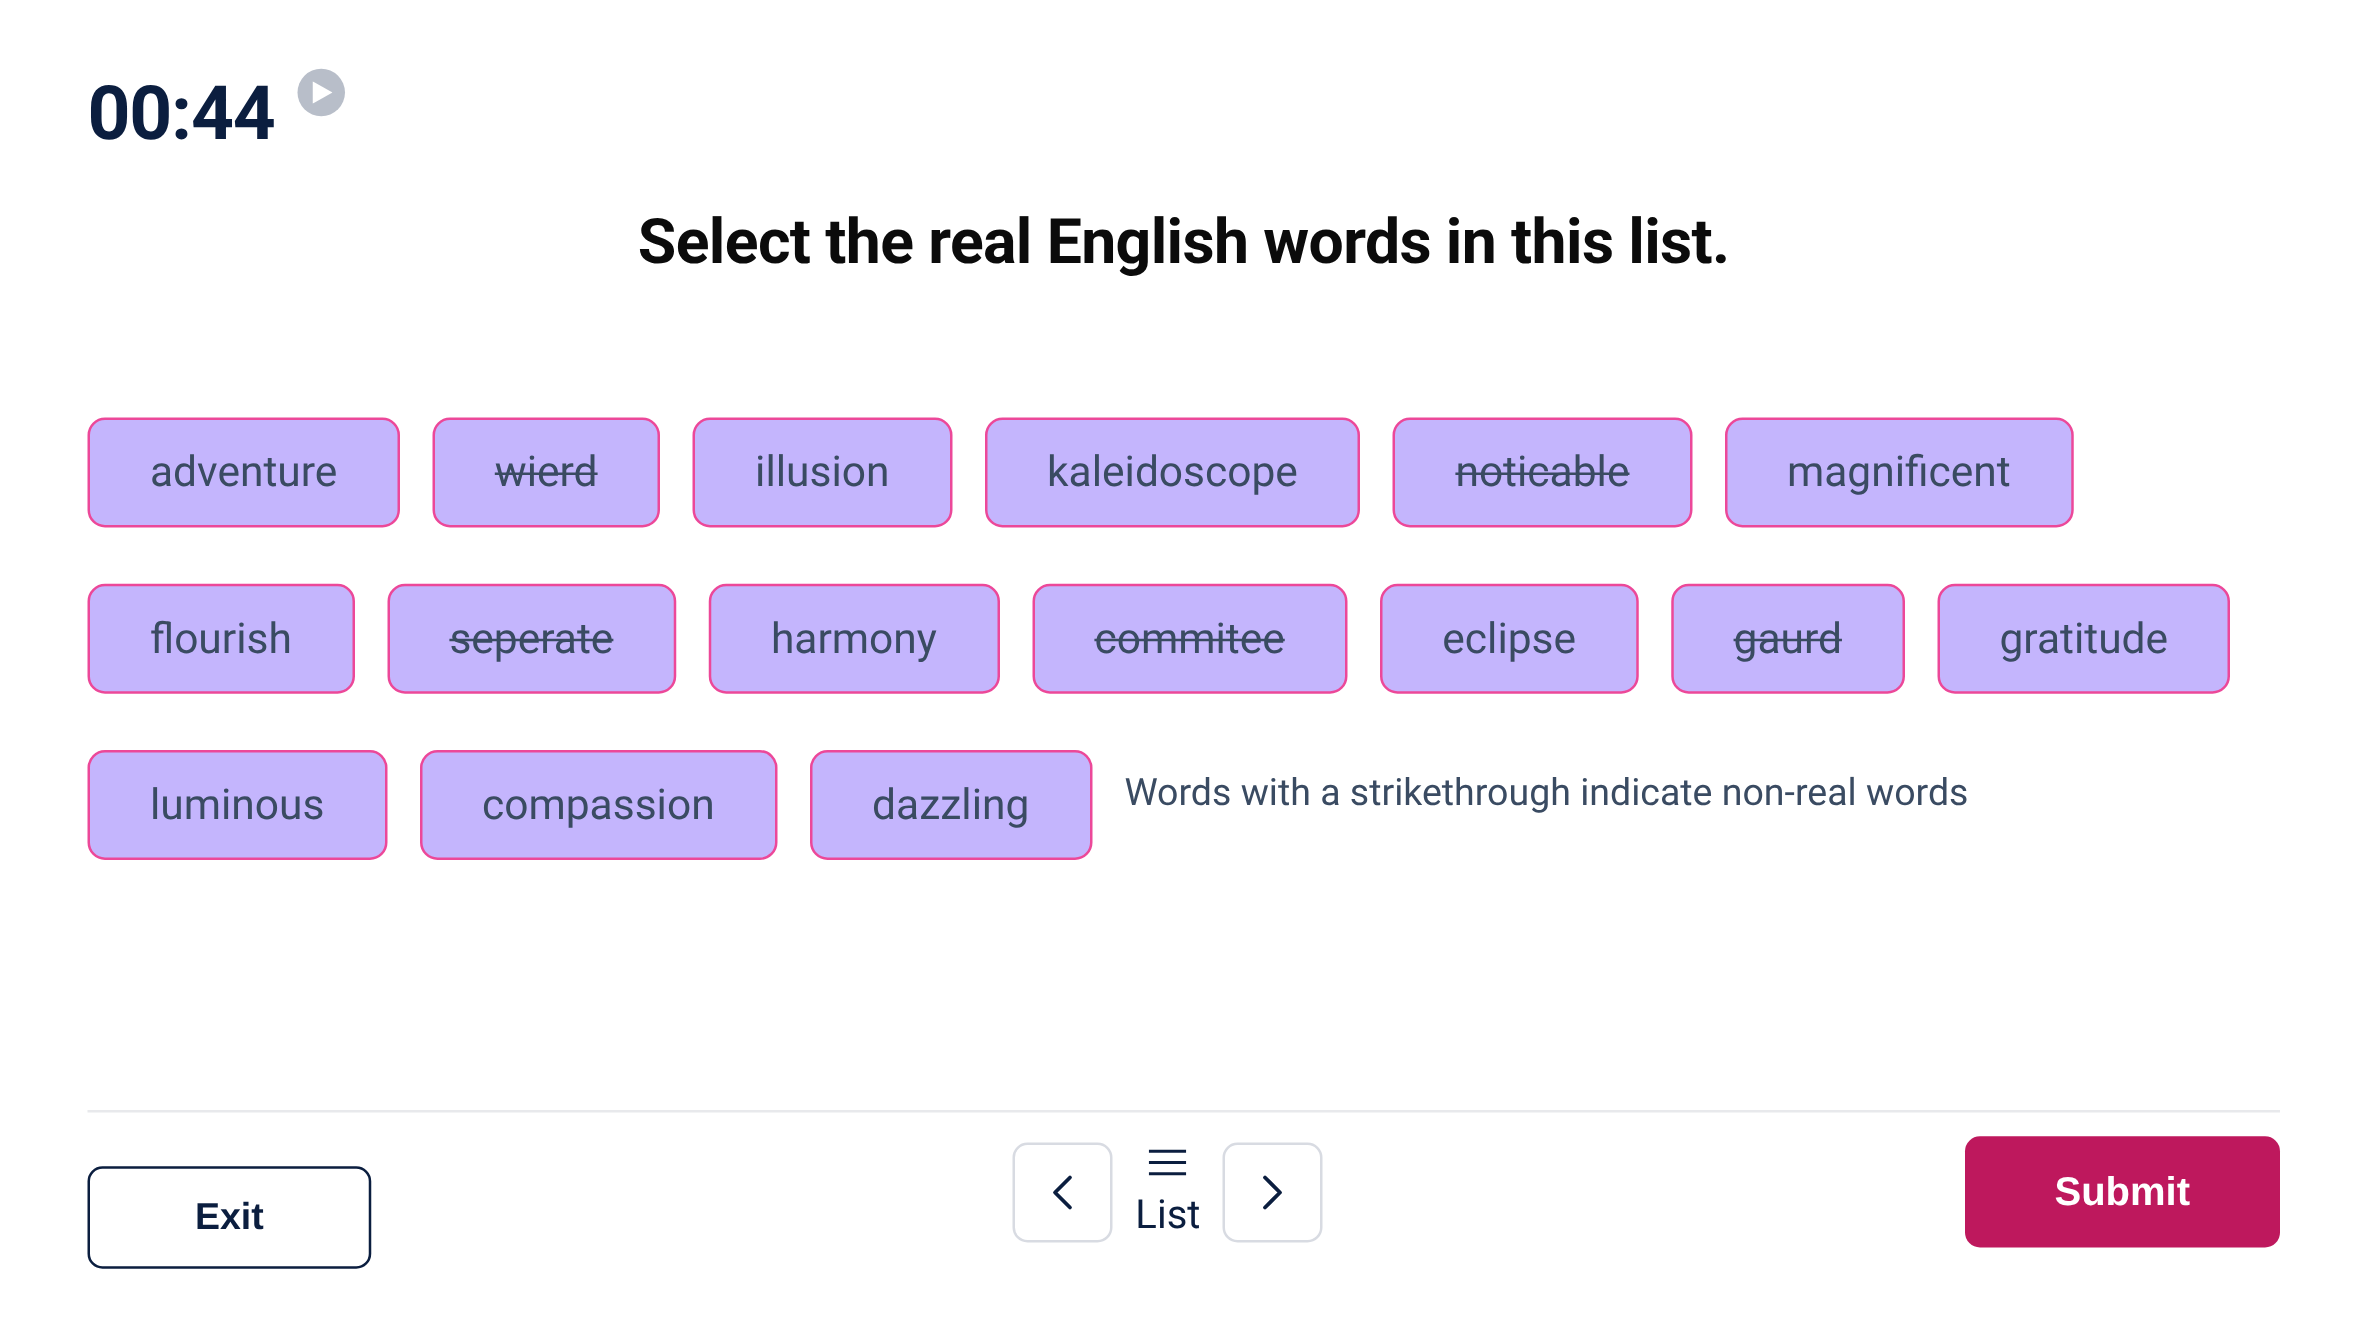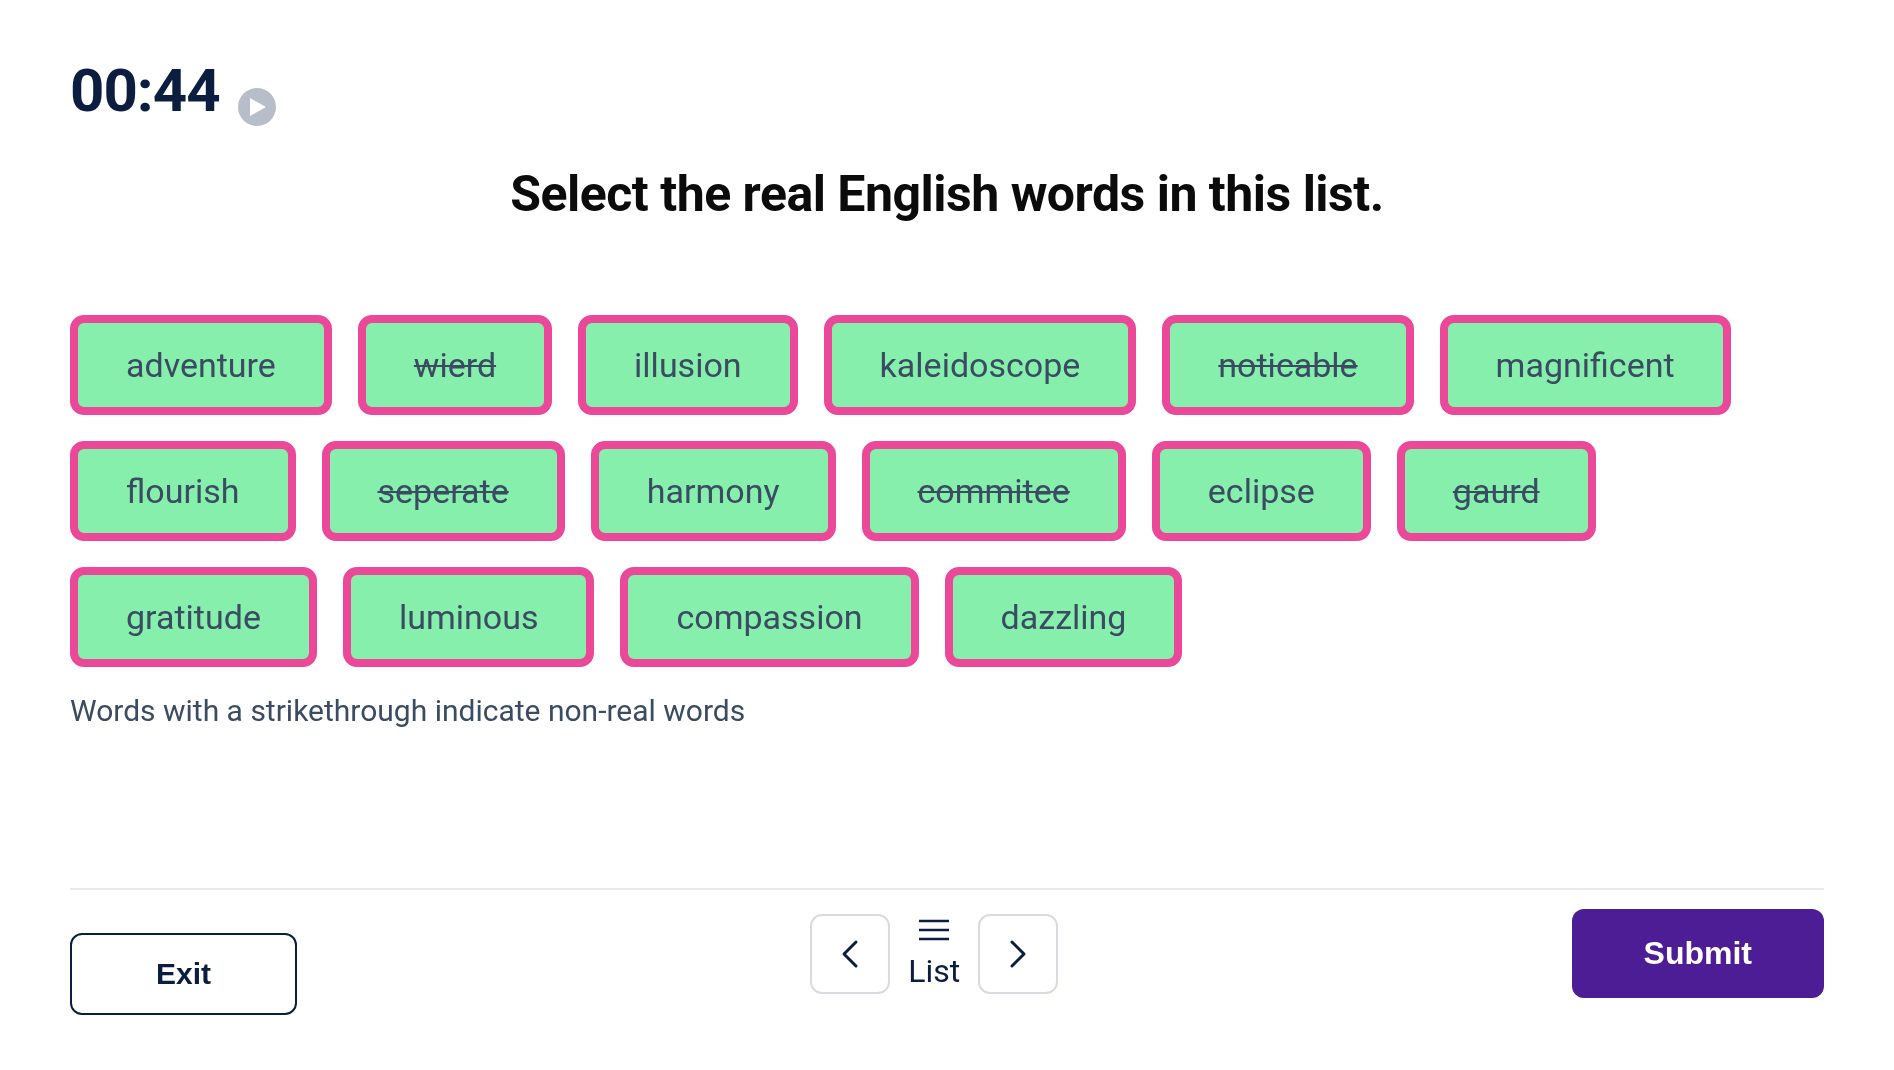--- a/index.html
+++ b/index.html
@@ -9,21 +9,21 @@
       width: 1894px;
       height: 1070px;
       position: relative;
       overflow: hidden;
     }
     .timer-row {
       position: absolute;
       top: 55px;
       left: 70px;
       display: flex;
-      align-items: flex-end;
+      align-items: flex-start;
       gap: 18px;
     }
     .timer {
       font-size: 60px;
       font-weight: 700;
       color: #0b1e3f;
       letter-spacing: -1px;
     }
     .play-icon {
       width: 38px;
@@ -51,29 +51,30 @@
       position: absolute;
       top: 315px;
       left: 70px;
       right: 70px;
       display: flex;
       flex-wrap: wrap;
       gap: 26px 26px;
       align-items: center;
     }
     .word-chip {
-      background: #86efac;
-      border: 8px solid #ec4899;
+      background: #c4b5fd;
+      border: 2px solid #ec4899;
       border-radius: 14px;
       padding: 22px 48px;
       font-size: 34px;
       color: #3a4b62;
       cursor: pointer;
       white-space: nowrap;
       font-weight: 400;
+      margin-top: 19px;
     }
     .word-chip.strike {
       text-decoration: line-through;
       text-decoration-thickness: 2px;
     }
     .hint-text {
       font-size: 30px;
       color: #3a4b62;
       align-self: center;
       margin-left: 0;
@@ -124,21 +125,21 @@
     }
     .list-label {
       display: flex;
       align-items: center;
       gap: 10px;
       font-size: 32px;
       color: #0b1e3f;
       flex-direction: column;
     }
     .submit-btn {
-      background: #4c1d95;
+      background: #be185d;
       color: #ffffff;
       font-size: 32px;
       font-weight: 600;
       border: none;
       border-radius: 12px;
       padding: 26px 72px;
       cursor: pointer;
     }
   </style>
 </head>

